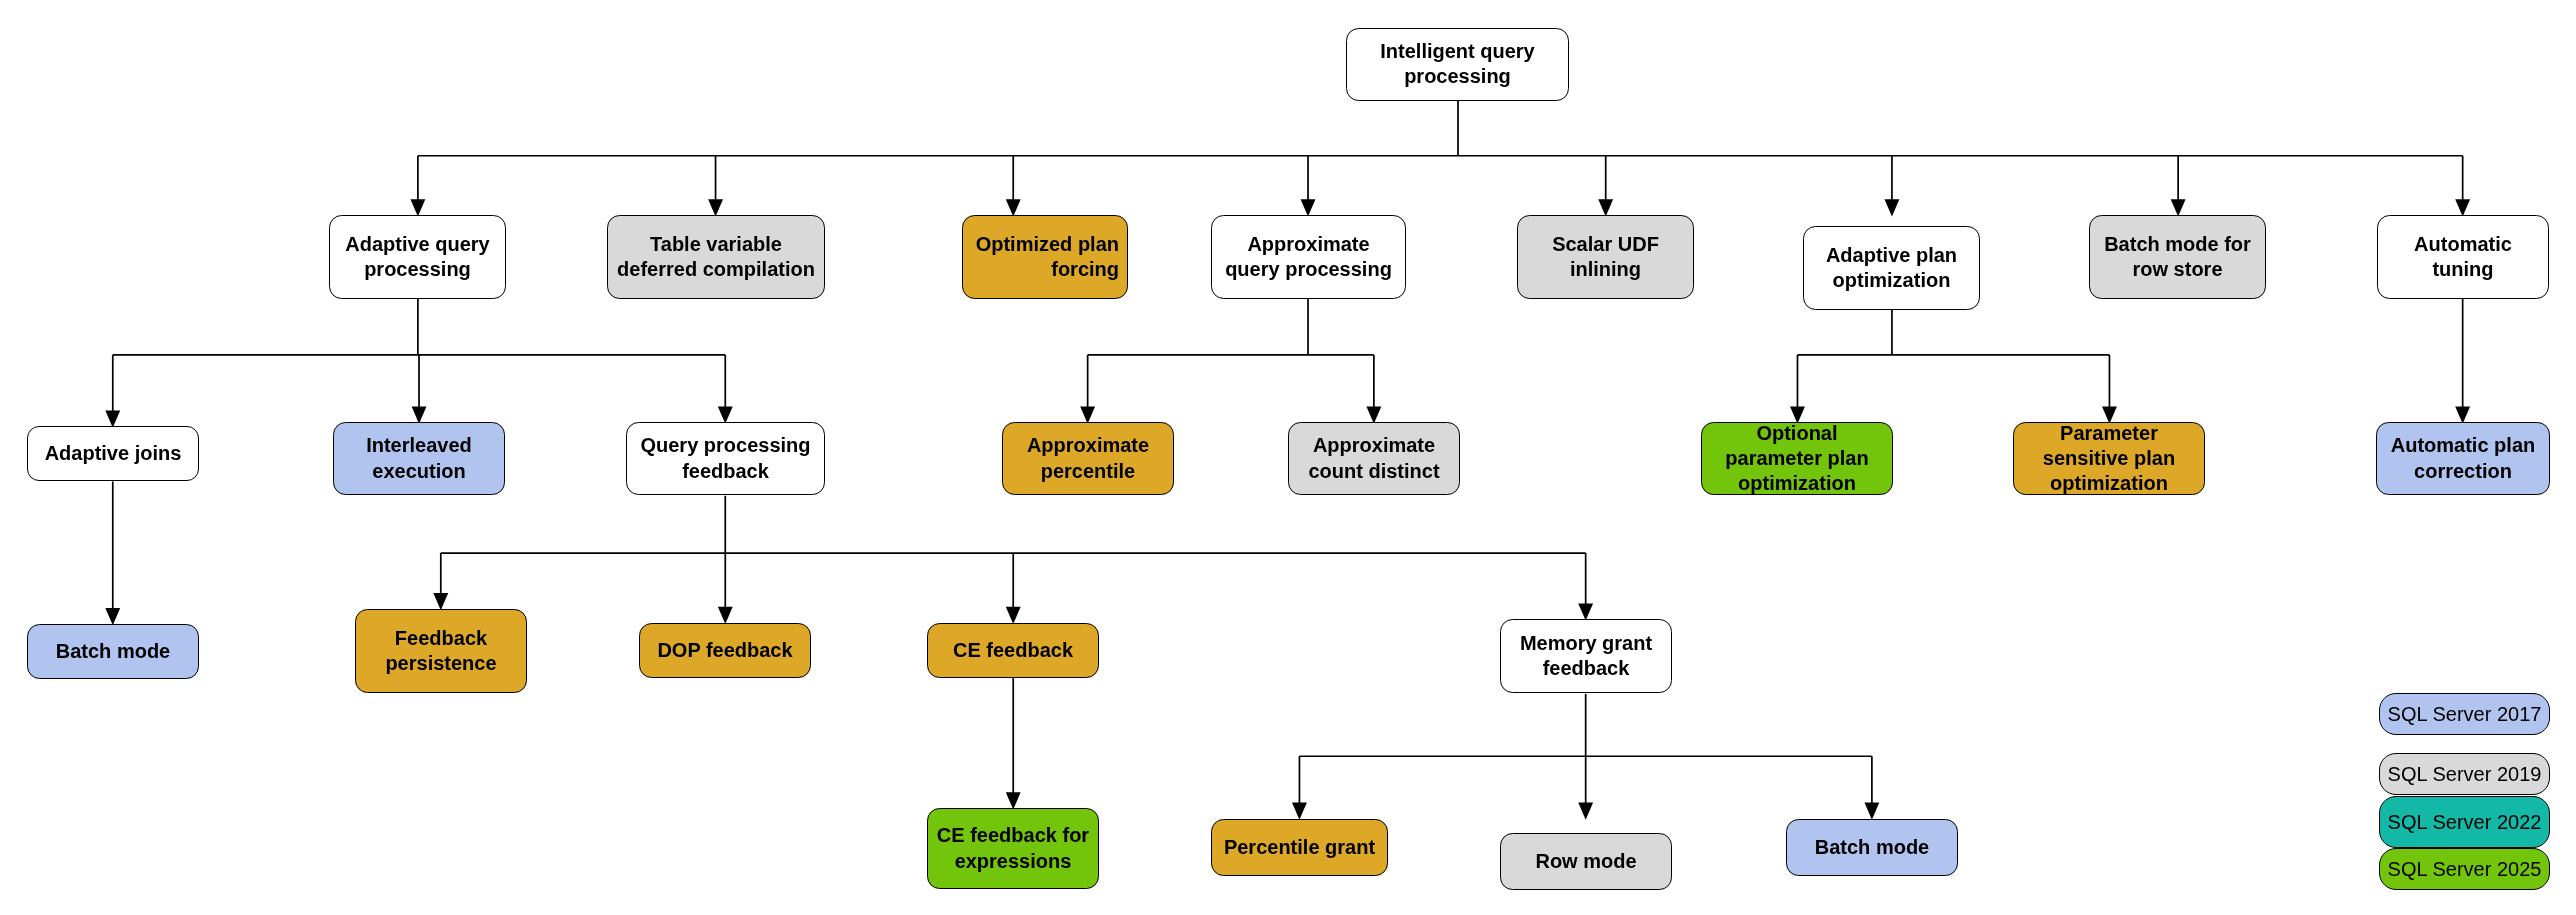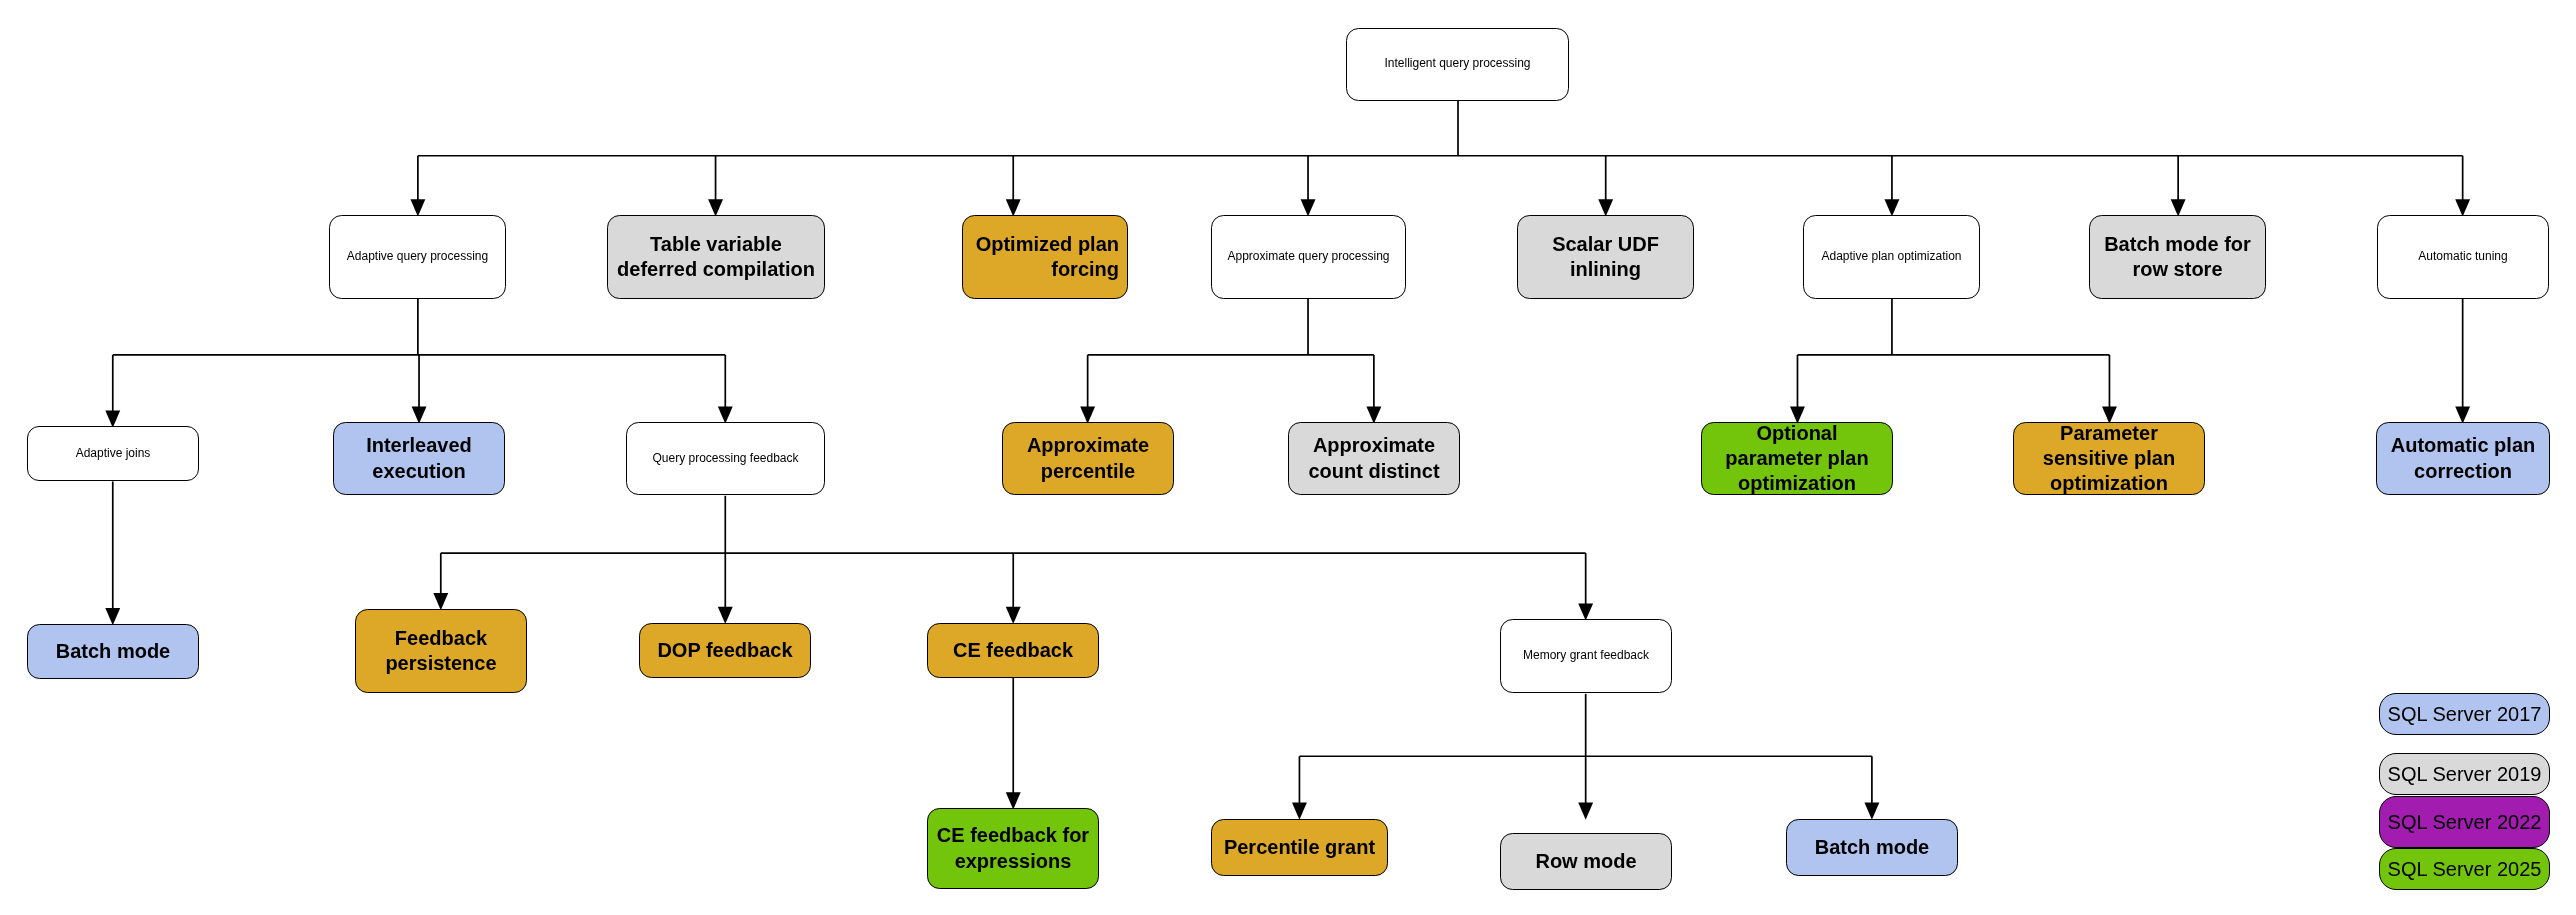--- a/index.html
+++ b/index.html
@@ -6,21 +6,21 @@
   body{width:2576px;height:916px;position:relative;font-family:"Liberation Sans",sans-serif;overflow:hidden;}
   #canvas{position:absolute;left:0;top:0;width:2576px;height:916px;}
   #connectors{position:absolute;left:0;top:0;}
   .node{
     position:absolute;box-sizing:border-box;
     display:flex;align-items:center;justify-content:center;text-align:center;
     border:1.7px solid #000;border-radius:12.6px;
     color:#000;font-size:20px;line-height:1.26;font-weight:700;
     padding:0 8px;
   }
-  .node.cat{font-weight:400;font-size:12px;background:#ffffff;}
+  .node.cat{font-weight:700;font-size:20px;background:#ffffff;}
   .legend-pill{
     position:absolute;box-sizing:border-box;
     display:flex;align-items:center;justify-content:center;text-align:center;
     border:1.7px solid #000;border-radius:17px;
     color:#000;font-size:20px;font-weight:400;
   }
 </style>
 </head>
 <body>
 
@@ -89,21 +89,21 @@
       <line x1="3270" y1="1321" x2="3270" y2="1406" stroke="#000000" stroke-width="3"></line>
       <polygon points="3257,1402 3283,1402 3270,1432" fill="#000000"></polygon>
     </svg>
   <div id="nodes">
       <div class="node cat" style="left: 1346px; top: 27.5px; width: 223px; height: 73px; background: rgb(255, 255, 255);">Intelligent query processing</div>
       <div class="node cat" style="left: 329px; top: 215px; width: 177px; height: 84px; background: rgb(255, 255, 255);">Adaptive query processing</div>
       <div class="node" style="left: 607px; top: 215px; width: 218px; height: 84px; background: rgb(217, 217, 217);">Table variable deferred compilation</div>
       <div class="node" style="left: 962px; top: 215px; width: 166px; height: 84px; background: rgb(221, 167, 40); text-align: right;">Optimized plan forcing</div>
       <div class="node cat" style="left: 1211px; top: 215px; width: 195px; height: 84px; background: rgb(255, 255, 255);">Approximate query processing</div>
       <div class="node" style="left: 1517px; top: 215px; width: 177px; height: 84px; background: rgb(217, 217, 217);">Scalar UDF inlining</div>
-      <div class="node cat" style="left: 1803px; top: 215px; width: 177px; height: 84px; background: rgb(255, 255, 255);">Adaptive plan optimization</div>
+      <div class="node cat" style="left: 1803px; top: 226px; width: 177px; height: 84px; background: rgb(255, 255, 255);">Adaptive plan optimization</div>
       <div class="node" style="left: 2089px; top: 215px; width: 177px; height: 84px; background: rgb(217, 217, 217);">Batch mode for row store</div>
       <div class="node cat" style="left: 2377px; top: 215px; width: 172px; height: 84px; background: rgb(255, 255, 255);">Automatic tuning</div>
       <div class="node cat" style="left: 27px; top: 426px; width: 172px; height: 55px; background: rgb(255, 255, 255); border-radius: 12px;">Adaptive joins</div>
       <div class="node" style="left: 333px; top: 422px; width: 172px; height: 73px; background: rgb(176, 196, 239);">Interleaved execution</div>
       <div class="node cat" style="left: 626px; top: 422px; width: 199px; height: 73px; background: rgb(255, 255, 255);">Query processing feedback</div>
       <div class="node" style="left: 1002px; top: 422px; width: 172px; height: 73px; background: rgb(221, 167, 40);">Approximate percentile</div>
       <div class="node" style="left: 1288px; top: 422px; width: 172px; height: 73px; background: rgb(217, 217, 217);">Approximate count distinct</div>
       <div class="node" style="left: 1701px; top: 422px; width: 192px; height: 73px; background: rgb(114, 197, 10);">Optional parameter plan optimization</div>
       <div class="node" style="left: 2013px; top: 422px; width: 192px; height: 73px; background: rgb(221, 167, 40);">Parameter sensitive plan optimization</div>
       <div class="node" style="left: 2376px; top: 422px; width: 174px; height: 73px; background: rgb(176, 196, 239);">Automatic plan correction</div>
@@ -113,17 +113,17 @@
       <div class="node" style="left: 927px; top: 623px; width: 172px; height: 55px; background: rgb(221, 167, 40);">CE feedback</div>
       <div class="node cat" style="left: 1500px; top: 619px; width: 172px; height: 74px; background: rgb(255, 255, 255);">Memory grant feedback</div>
       <div class="node" style="left: 927px; top: 808px; width: 172px; height: 81px; background: rgb(114, 197, 10);">CE feedback for expressions</div>
       <div class="node" style="left: 1211px; top: 819px; width: 177px; height: 57px; background: rgb(221, 167, 40);">Percentile grant</div>
       <div class="node" style="left: 1500px; top: 819px; width: 172px; height: 57px; background: rgb(217, 217, 217); margin-top: 14px;">Row mode</div>
       <div class="node" style="left: 1786px; top: 819px; width: 172px; height: 57px; background: rgb(176, 196, 239);">Batch mode</div>
     </div>
   <div id="legend">
       <div class="legend-pill" style="left: 2379px; top: 693px; width: 171px; height: 42px; background: rgb(176, 196, 239);">SQL Server 2017</div>
       <div class="legend-pill" style="left: 2379px; top: 745px; width: 171px; height: 42px; background: rgb(217, 217, 217); margin-top: 8px;">SQL Server 2019</div>
-      <div class="legend-pill" style="left: 2379px; top: 796px; width: 171px; height: 52px; background: #a21caf;">SQL Server 2022</div>
+      <div class="legend-pill" style="left: 2379px; top: 796px; width: 171px; height: 52px; background: #14b8a6;">SQL Server 2022</div>
       <div class="legend-pill" style="left: 2379px; top: 848px; width: 171px; height: 42px; background: rgb(114, 197, 10);">SQL Server 2025</div>
     </div>
 </div>
 
 
 </body></html>

